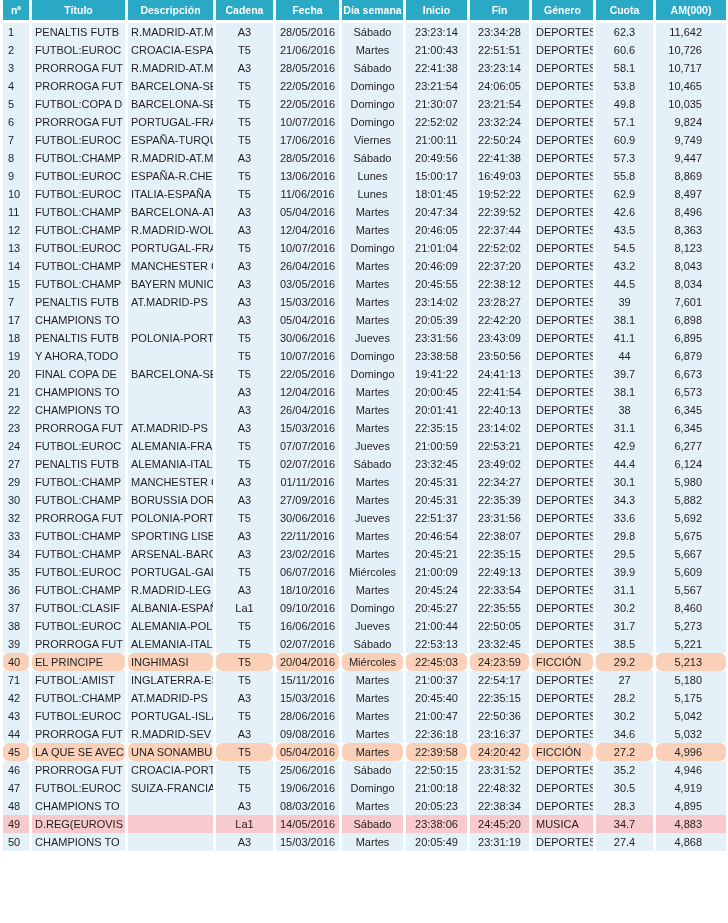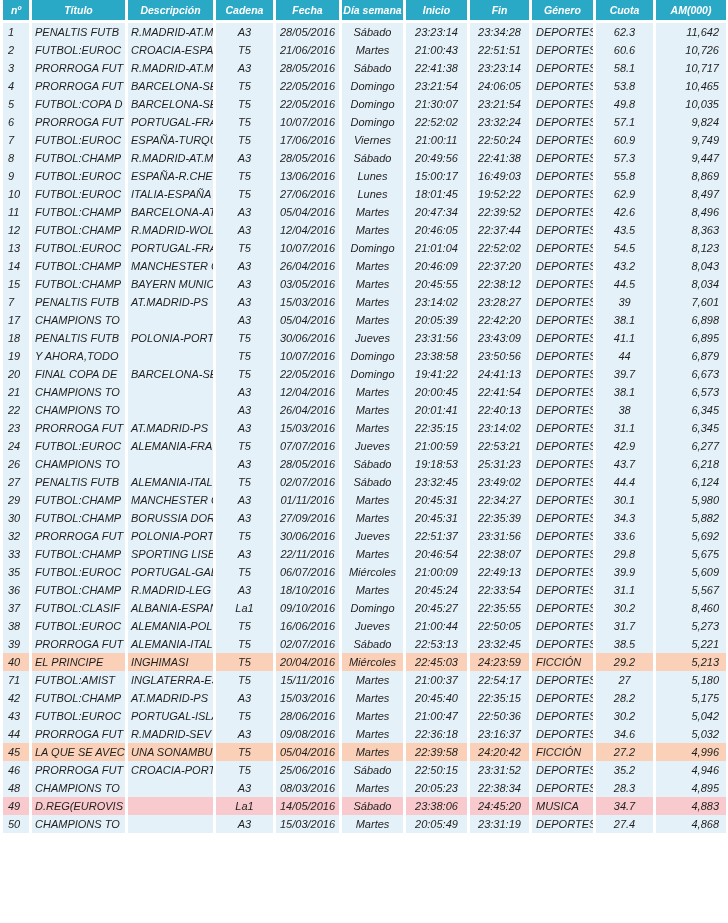--- a/index.html
+++ b/index.html
@@ -14,21 +14,20 @@
   body{
     width:728px;height:923px;overflow:hidden;
     font-family:"Liberation Sans",sans-serif;
     color:var(--text);
   }
   table{
     border-collapse:separate;
     border-spacing:3px 0;
     table-layout:fixed;
     width:728px;
-    font-style:italic;
   }
   th{
     background:var(--header_bg);
     color:var(--header_text);
     font-weight:bold;
     font-size:10.5px;
     height:20px;
     padding:0 1px;
     text-align:center;
     white-space:nowrap;
@@ -37,29 +36,29 @@
   }
   td{
     background:var(--row_bg);
     font-size:11px;
     height:18px;
     padding:0 2px;
     white-space:nowrap;
     overflow:hidden;
     vertical-align:middle;
   }
-  tr.salmon td{background:var(--highlight_salmon);}
+  tr.salmon td{background:var(--highlight_salmon);border-radius:6px;}
   tr.pink td{background:var(--highlight_pink);}
   .al-left{text-align:left;}
   .al-center{text-align:center;}
   .al-right{text-align:right;}
   td.col-num{padding-left:5px;}
   td.col-titulo,td.col-descripcion{padding-left:3px;}
   td.col-genero{padding-left:4px;}
-  td.col-am000{padding-right:7px;text-align:right;}
+  td.col-am000{padding-right:24px;text-align:right;}
 </style>
 </head>
 <body>
 
 <table id="programs-table">
   <colgroup id="colgroup">
       <col style="width: 26px;">
       <col style="width: 93px;">
       <col style="width: 85px;">
       <col style="width: 57px;">
@@ -202,21 +201,21 @@
         <td class="al-center col-fin">16:49:03</td>
         <td class="al-left col-genero">DEPORTES</td>
         <td class="al-center col-cuota">55.8</td>
         <td class="al-right col-am000">8,869</td>
       </tr>
       <tr>
         <td class="al-left col-num">10</td>
         <td class="al-left col-titulo">FUTBOL:EUROC</td>
         <td class="al-left col-descripcion">ITALIA-ESPAÑA</td>
         <td class="al-center col-cadena">T5</td>
-        <td class="al-center col-fecha">27/06/2016</td>
+        <td class="al-center col-fecha">11/06/2016</td>
         <td class="al-center col-dia_semana">Lunes</td>
         <td class="al-center col-inicio">18:01:45</td>
         <td class="al-center col-fin">19:52:22</td>
         <td class="al-left col-genero">DEPORTES</td>
         <td class="al-center col-cuota">62.9</td>
         <td class="al-right col-am000">8,497</td>
       </tr>
       <tr>
         <td class="al-left col-num">11</td>
         <td class="al-left col-titulo">FUTBOL:CHAMP</td>
@@ -393,33 +392,20 @@
         <td class="al-center col-cadena">T5</td>
         <td class="al-center col-fecha">07/07/2016</td>
         <td class="al-center col-dia_semana">Jueves</td>
         <td class="al-center col-inicio">21:00:59</td>
         <td class="al-center col-fin">22:53:21</td>
         <td class="al-left col-genero">DEPORTES</td>
         <td class="al-center col-cuota">42.9</td>
         <td class="al-right col-am000">6,277</td>
       </tr>
       <tr>
-        <td class="al-left col-num">26</td>
-        <td class="al-left col-titulo">CHAMPIONS TO</td>
-        <td class="al-left col-descripcion"></td>
-        <td class="al-center col-cadena">A3</td>
-        <td class="al-center col-fecha">28/05/2016</td>
-        <td class="al-center col-dia_semana">Sábado</td>
-        <td class="al-center col-inicio">19:18:53</td>
-        <td class="al-center col-fin">25:31:23</td>
-        <td class="al-left col-genero">DEPORTES</td>
-        <td class="al-center col-cuota">43.7</td>
-        <td class="al-right col-am000">6,218</td>
-      </tr>
-      <tr>
         <td class="al-left col-num">27</td>
         <td class="al-left col-titulo">PENALTIS FUTB</td>
         <td class="al-left col-descripcion">ALEMANIA-ITAL</td>
         <td class="al-center col-cadena">T5</td>
         <td class="al-center col-fecha">02/07/2016</td>
         <td class="al-center col-dia_semana">Sábado</td>
         <td class="al-center col-inicio">23:32:45</td>
         <td class="al-center col-fin">23:49:02</td>
         <td class="al-left col-genero">DEPORTES</td>
         <td class="al-center col-cuota">44.4</td>
@@ -469,20 +455,33 @@
         <td class="al-left col-titulo">FUTBOL:CHAMP</td>
         <td class="al-left col-descripcion">SPORTING LISB</td>
         <td class="al-center col-cadena">A3</td>
         <td class="al-center col-fecha">22/11/2016</td>
         <td class="al-center col-dia_semana">Martes</td>
         <td class="al-center col-inicio">20:46:54</td>
         <td class="al-center col-fin">22:38:07</td>
         <td class="al-left col-genero">DEPORTES</td>
         <td class="al-center col-cuota">29.8</td>
         <td class="al-right col-am000">5,675</td>
+      </tr>
+      <tr>
+        <td class="al-left col-num">34</td>
+        <td class="al-left col-titulo">FUTBOL:CHAMP</td>
+        <td class="al-left col-descripcion">ARSENAL-BARC</td>
+        <td class="al-center col-cadena">A3</td>
+        <td class="al-center col-fecha">23/02/2016</td>
+        <td class="al-center col-dia_semana">Martes</td>
+        <td class="al-center col-inicio">20:45:21</td>
+        <td class="al-center col-fin">22:35:15</td>
+        <td class="al-left col-genero">DEPORTES</td>
+        <td class="al-center col-cuota">29.5</td>
+        <td class="al-right col-am000">5,667</td>
       </tr>
       <tr>
         <td class="al-left col-num">35</td>
         <td class="al-left col-titulo">FUTBOL:EUROC</td>
         <td class="al-left col-descripcion">PORTUGAL-GAL</td>
         <td class="al-center col-cadena">T5</td>
         <td class="al-center col-fecha">06/07/2016</td>
         <td class="al-center col-dia_semana">Miércoles</td>
         <td class="al-center col-inicio">21:00:09</td>
         <td class="al-center col-fin">22:49:13</td>
@@ -625,20 +624,33 @@
         <td class="al-left col-titulo">PRORROGA FUT</td>
         <td class="al-left col-descripcion">CROACIA-PORT</td>
         <td class="al-center col-cadena">T5</td>
         <td class="al-center col-fecha">25/06/2016</td>
         <td class="al-center col-dia_semana">Sábado</td>
         <td class="al-center col-inicio">22:50:15</td>
         <td class="al-center col-fin">23:31:52</td>
         <td class="al-left col-genero">DEPORTES</td>
         <td class="al-center col-cuota">35.2</td>
         <td class="al-right col-am000">4,946</td>
+      </tr>
+      <tr>
+        <td class="al-left col-num">47</td>
+        <td class="al-left col-titulo">FUTBOL:EUROC</td>
+        <td class="al-left col-descripcion">SUIZA-FRANCIA</td>
+        <td class="al-center col-cadena">T5</td>
+        <td class="al-center col-fecha">19/06/2016</td>
+        <td class="al-center col-dia_semana">Domingo</td>
+        <td class="al-center col-inicio">21:00:18</td>
+        <td class="al-center col-fin">22:48:32</td>
+        <td class="al-left col-genero">DEPORTES</td>
+        <td class="al-center col-cuota">30.5</td>
+        <td class="al-right col-am000">4,919</td>
       </tr>
       <tr>
         <td class="al-left col-num">48</td>
         <td class="al-left col-titulo">CHAMPIONS TO</td>
         <td class="al-left col-descripcion"></td>
         <td class="al-center col-cadena">A3</td>
         <td class="al-center col-fecha">08/03/2016</td>
         <td class="al-center col-dia_semana">Martes</td>
         <td class="al-center col-inicio">20:05:23</td>
         <td class="al-center col-fin">22:38:34</td>

